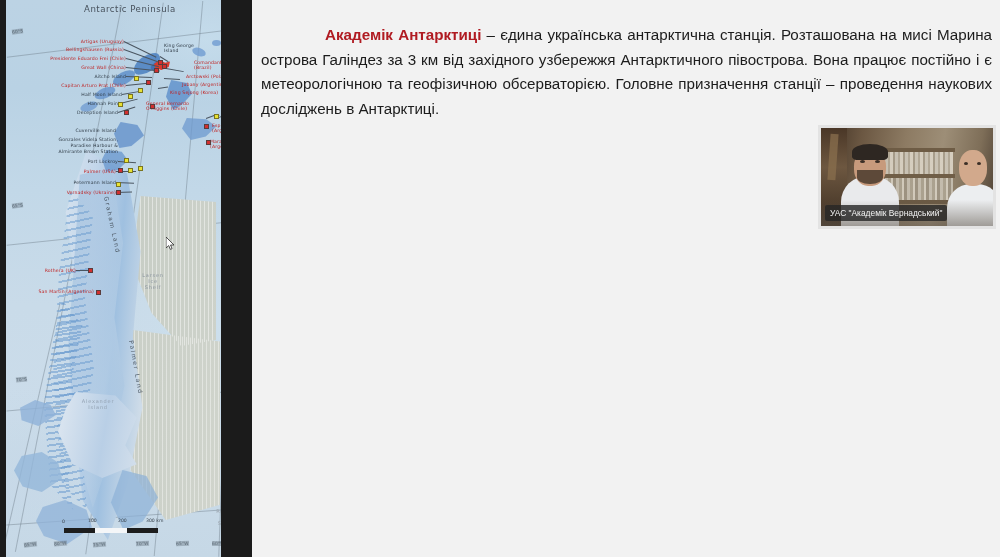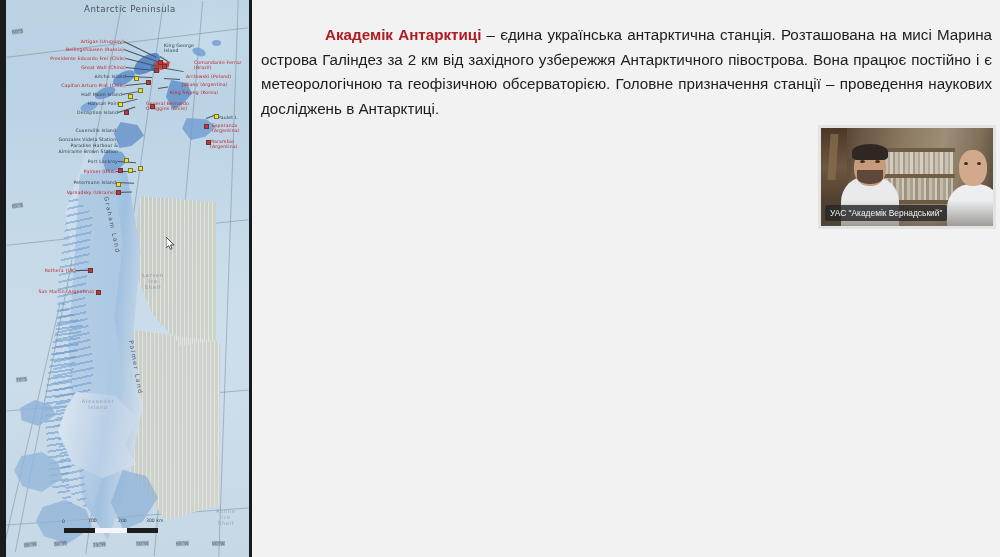--- a/index.html
+++ b/index.html
@@ -13,21 +13,21 @@
   
   #slide{position:absolute;inset:0;background:#f2f2f2;}
 
   
   #map-panel{
     position:absolute;left:0;top:0;width:252px;height:557px;
     background:#1b1b1b;
     overflow:hidden;
   }
   #map-inner{
-    position:absolute;left:6px;top:0;width:243px;height:557px;
+    position:absolute;left:6px;top:0;width:215px;height:557px;
     overflow:hidden;
     background:
       linear-gradient(180deg,#bcd3e4 0%,#b9d2e4 16%,#c2d8e8 34%,#c9dbe9 55%,#cbdcea 74%,#c6d8e6 100%);
   }
   
   #map-inner .sea-lt{
     position:absolute;left:0;top:0;width:100%;height:100%;
     background:
       radial-gradient(ellipse 130px 90px at 200px 40px, rgba(198,221,236,.85), rgba(198,221,236,0) 70%),
       radial-gradient(ellipse 150px 180px at 215px 330px, rgba(205,224,237,.8), rgba(205,224,237,0) 72%),
@@ -313,21 +313,21 @@
       <div class="sb-tick" style="left:112px;top:518px;">200</div>
       <div class="sb-tick" style="left:140px;top:518px;">300 km</div>
 
       <svg id="cursor" viewBox="0 0 9 13">
         <polygon points="0,0 0,11 2.7,8.6 4.4,12.4 6.1,11.6 4.5,8 8,8" fill="#ffffff" stroke="#2b2b2b" stroke-width=".8"></polygon>
       </svg>
     </div>
   </div>
 
   <div id="content">
-    <p id="para"><span class="hl">Академік Антарктиці</span><span> – єдина українська антарктична станція. Розташована на мисі Марина острова Галіндез за 2 км від західного узбережжя Антарктичного півострова. Вона працює постійно і є метеорологічною та геофізичною обсерваторією. Головне призначення станції – проведення наукових досліджень в Антарктиці.</span></p>
+    <p id="para"><span class="hl">Академік Антарктиці</span><span> – єдина українська антарктична станція. Розташована на мисі Марина острова Галіндез за 3 км від західного узбережжя Антарктичного півострова. Вона працює постійно і є метеорологічною та геофізичною обсерваторією. Головне призначення станції – проведення наукових досліджень в Антарктиці.</span></p>
   </div>
 
   <div id="video">
     <div id="vid-scene">
 
       <div class="vwall" style="left:0;top:0;width:100%;height:100%;
            background:linear-gradient(100deg,#3a2c20 0%,#6b5742 22%,#8d7b63 46%,#9d8e77 66%,#7e6e58 86%,#4d4034 100%);"></div>
 
       <div class="vshelf" style="left:62px;top:20px;width:72px;height:4px;background:#6e5c45;"></div>
       <div class="vshelf" style="left:62px;top:46px;width:72px;height:4px;background:#705e47;"></div>

